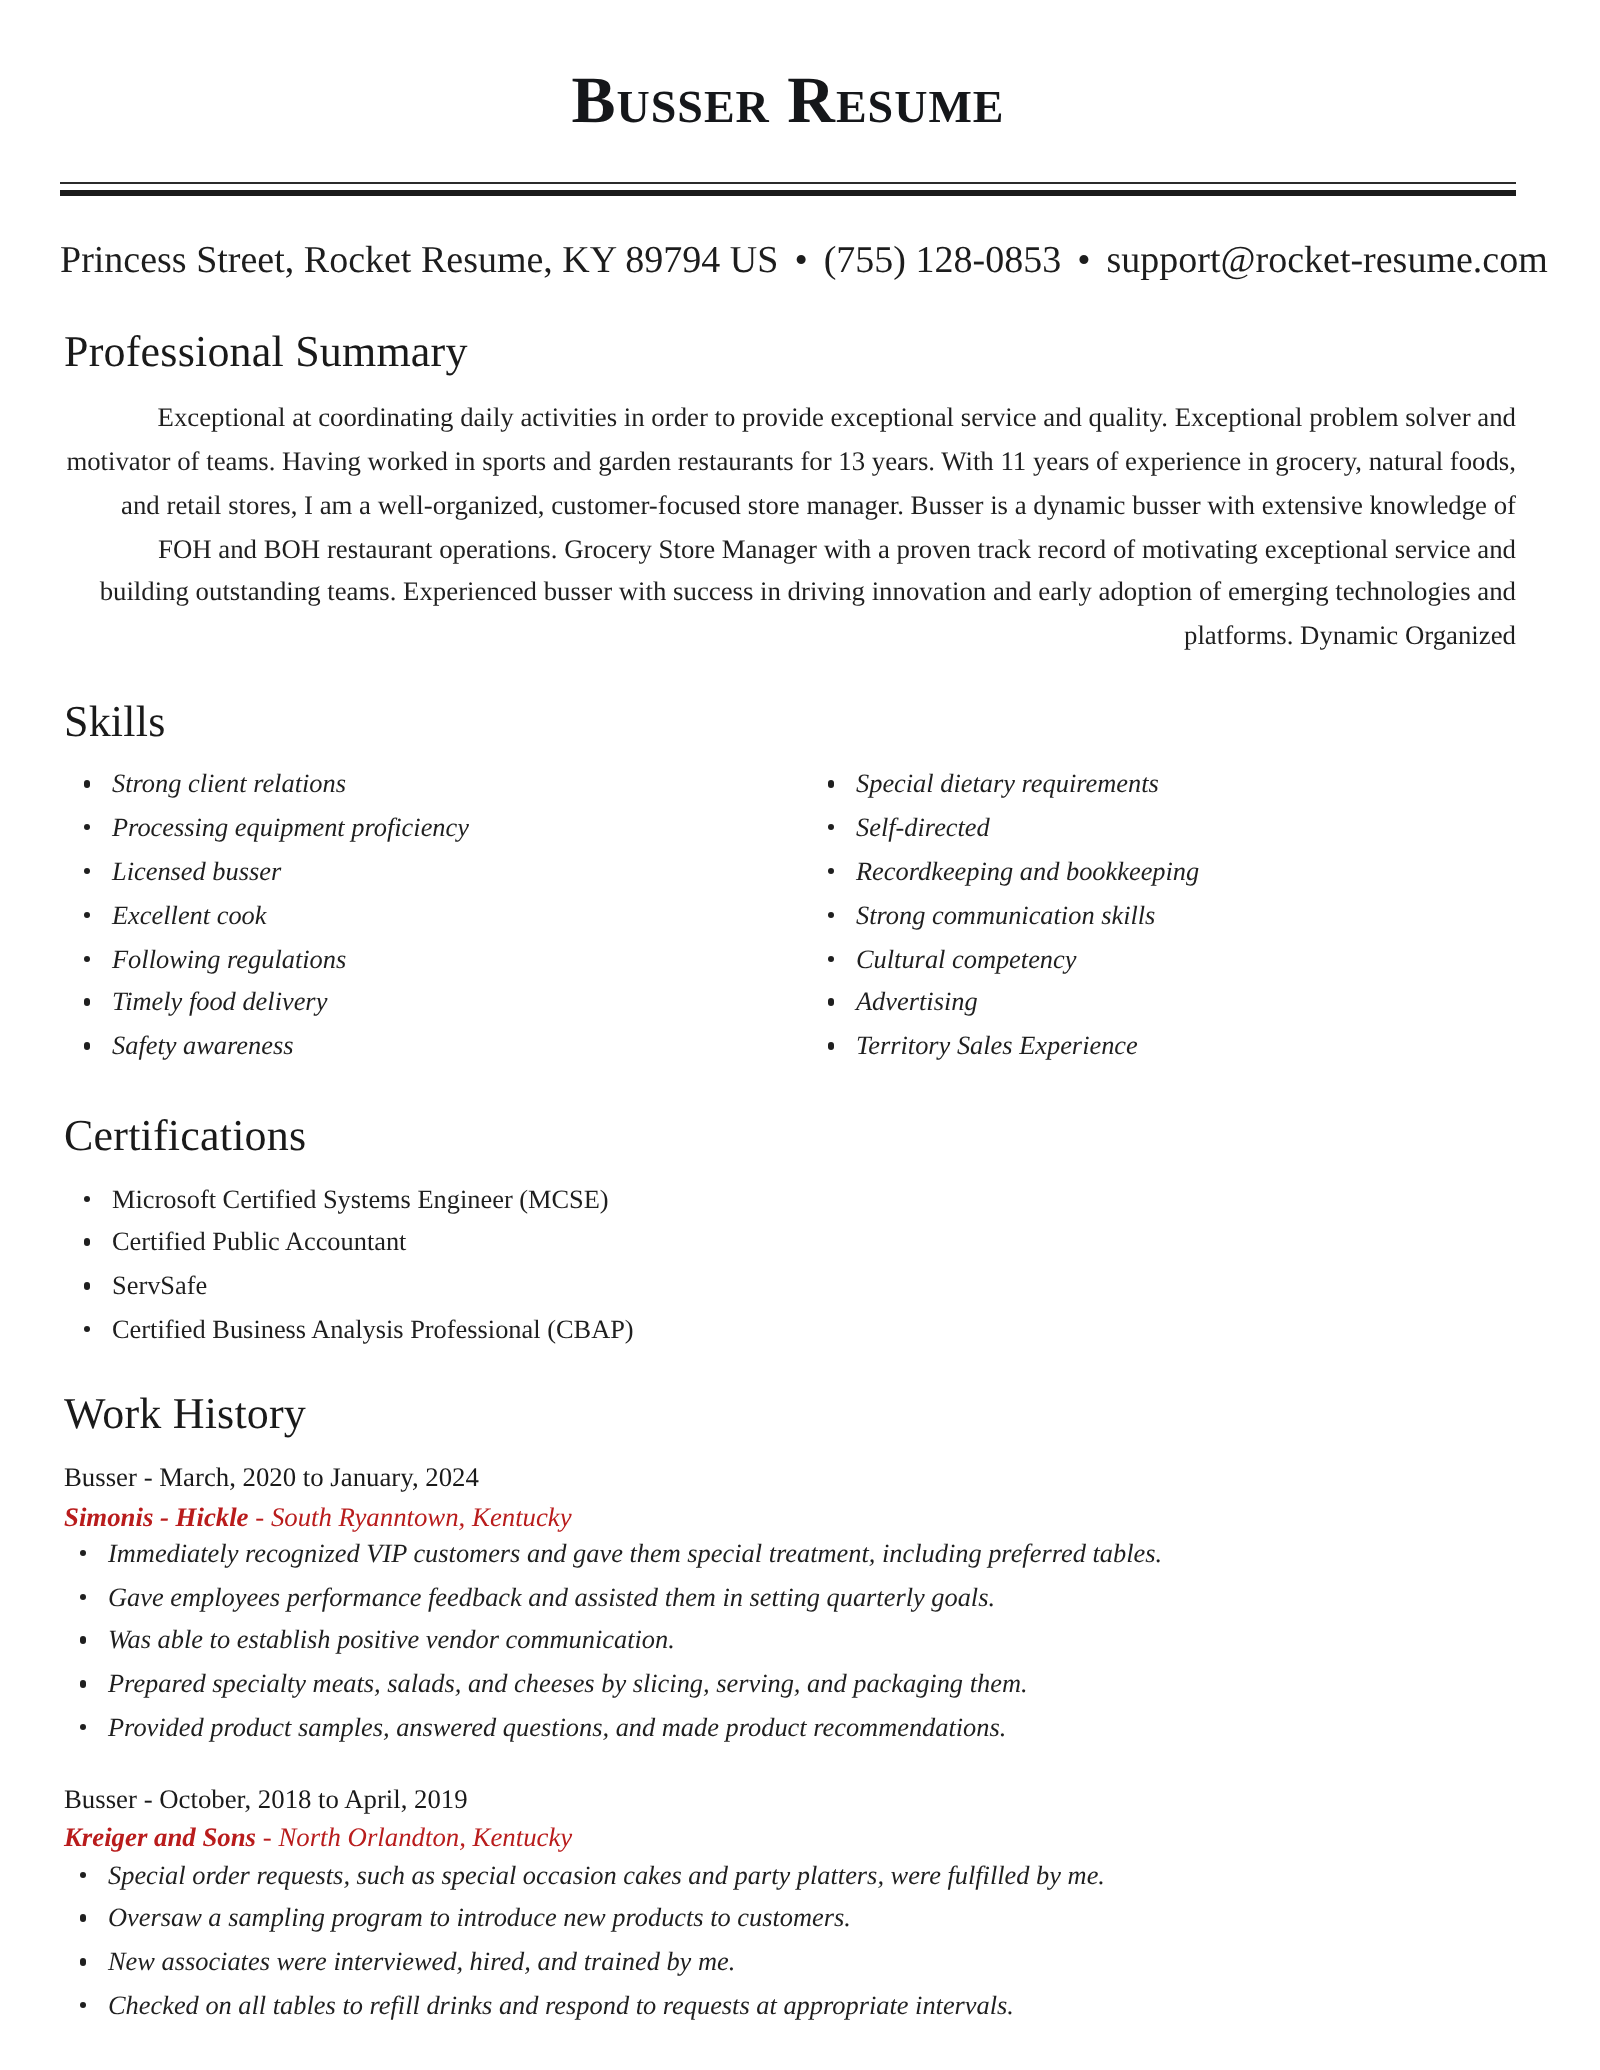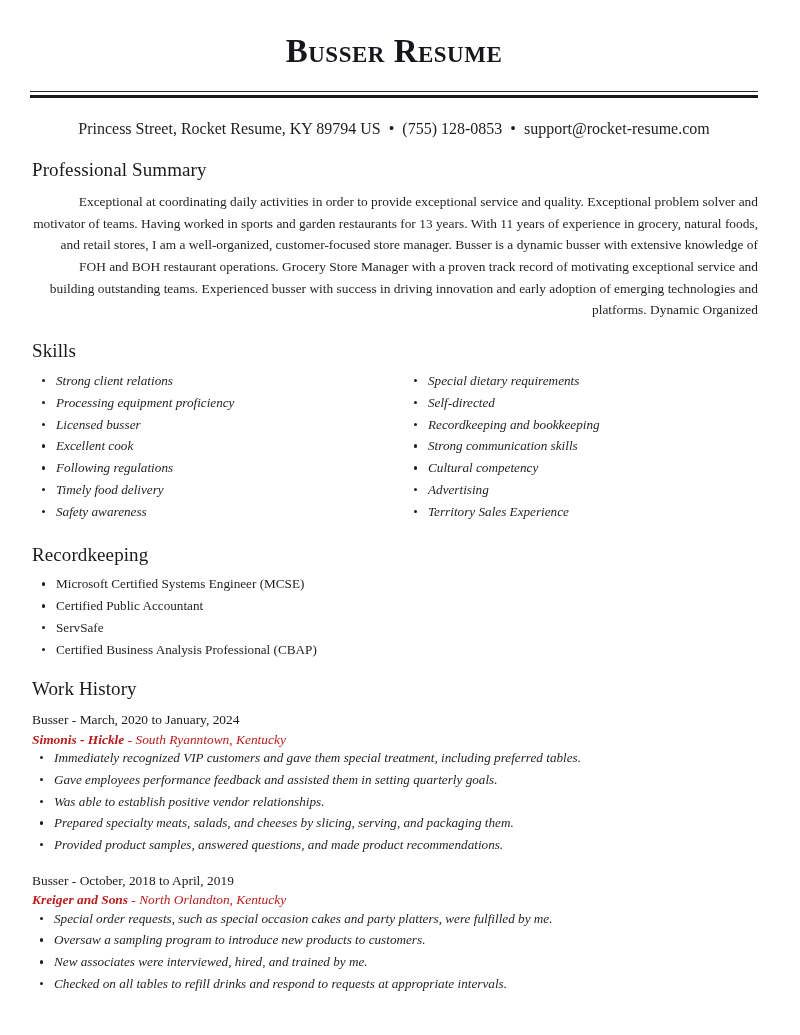--- a/index.html
+++ b/index.html
@@ -49,40 +49,40 @@
     height: 3px;
     background: #ffffff;
   }
   .rule-thick {
     height: 3px;
     background: #1b1b1b;
     width: 100%;
   }
   .contact-line {
     text-align: center;
-    font-size: 16px;
+    font-size: 19px;
     color: #1d1d1d;
     margin-top: 21px;
     line-height: 1.3;
     white-space: nowrap;
   }
   .contact-sep {
     display: inline-block;
     padding: 0 8px;
     color: #1d1d1d;
   }
 
   
   .section {
     margin-top: 18px;
   }
   .section-heading {
     font-family: "Liberation Serif", "DejaVu Serif", serif;
     font-weight: 400;
-    font-size: 19px;
+    font-size: 22px;
     color: #1a1a1a;
     margin: 16px 0 9px 2px;
     line-height: 1.25;
     letter-spacing: 0.1px;
   }
   .summary-text {
     font-size: 13.4px;
     line-height: 1.62;
     color: #1f1f1f;
     text-align: right;
@@ -232,21 +232,21 @@
           <li>Strong communication skills</li>
           <li>Cultural competency</li>
           <li>Advertising</li>
           <li>Territory Sales Experience</li>
         </ul>
       </div>
     </div>
   </div>
 
   <div class="section">
-    <h2 class="section-heading">Recordkeeping</h2>
+    <h2 class="section-heading">Certifications</h2>
     <div class="certs">
       <ul class="bullets">
         <li>Microsoft Certified Systems Engineer (MCSE)</li>
         <li>Certified Public Accountant</li>
         <li>ServSafe</li>
         <li>Certified Business Analysis Professional (CBAP)</li>
       </ul>
     </div>
   </div>
 
@@ -260,21 +260,21 @@
         <span class="job-dates">March, 2020 to January, 2024</span>
       </div>
       <div class="job-line-2">
         <span class="job-company">Simonis - Hickle</span>
         <span class="job-location">-</span>
         <span class="job-location">South Ryanntown, Kentucky</span>
       </div>
       <ul class="bullets job-bullets">
         <li>Immediately recognized VIP customers and gave them special treatment, including preferred tables.</li>
         <li>Gave employees performance feedback and assisted them in setting quarterly goals.</li>
-        <li>Was able to establish positive vendor relationships.</li>
+        <li>Was able to establish positive vendor communication.</li>
         <li>Prepared specialty meats, salads, and cheeses by slicing, serving, and packaging them.</li>
         <li>Provided product samples, answered questions, and made product recommendations.</li>
       </ul>
     </div>
 
     <div class="job">
       <div class="job-line-1">
         <span class="job-title">Busser</span>
         <span class="job-dash">-</span>
         <span class="job-dates">October, 2018 to April, 2019</span>

